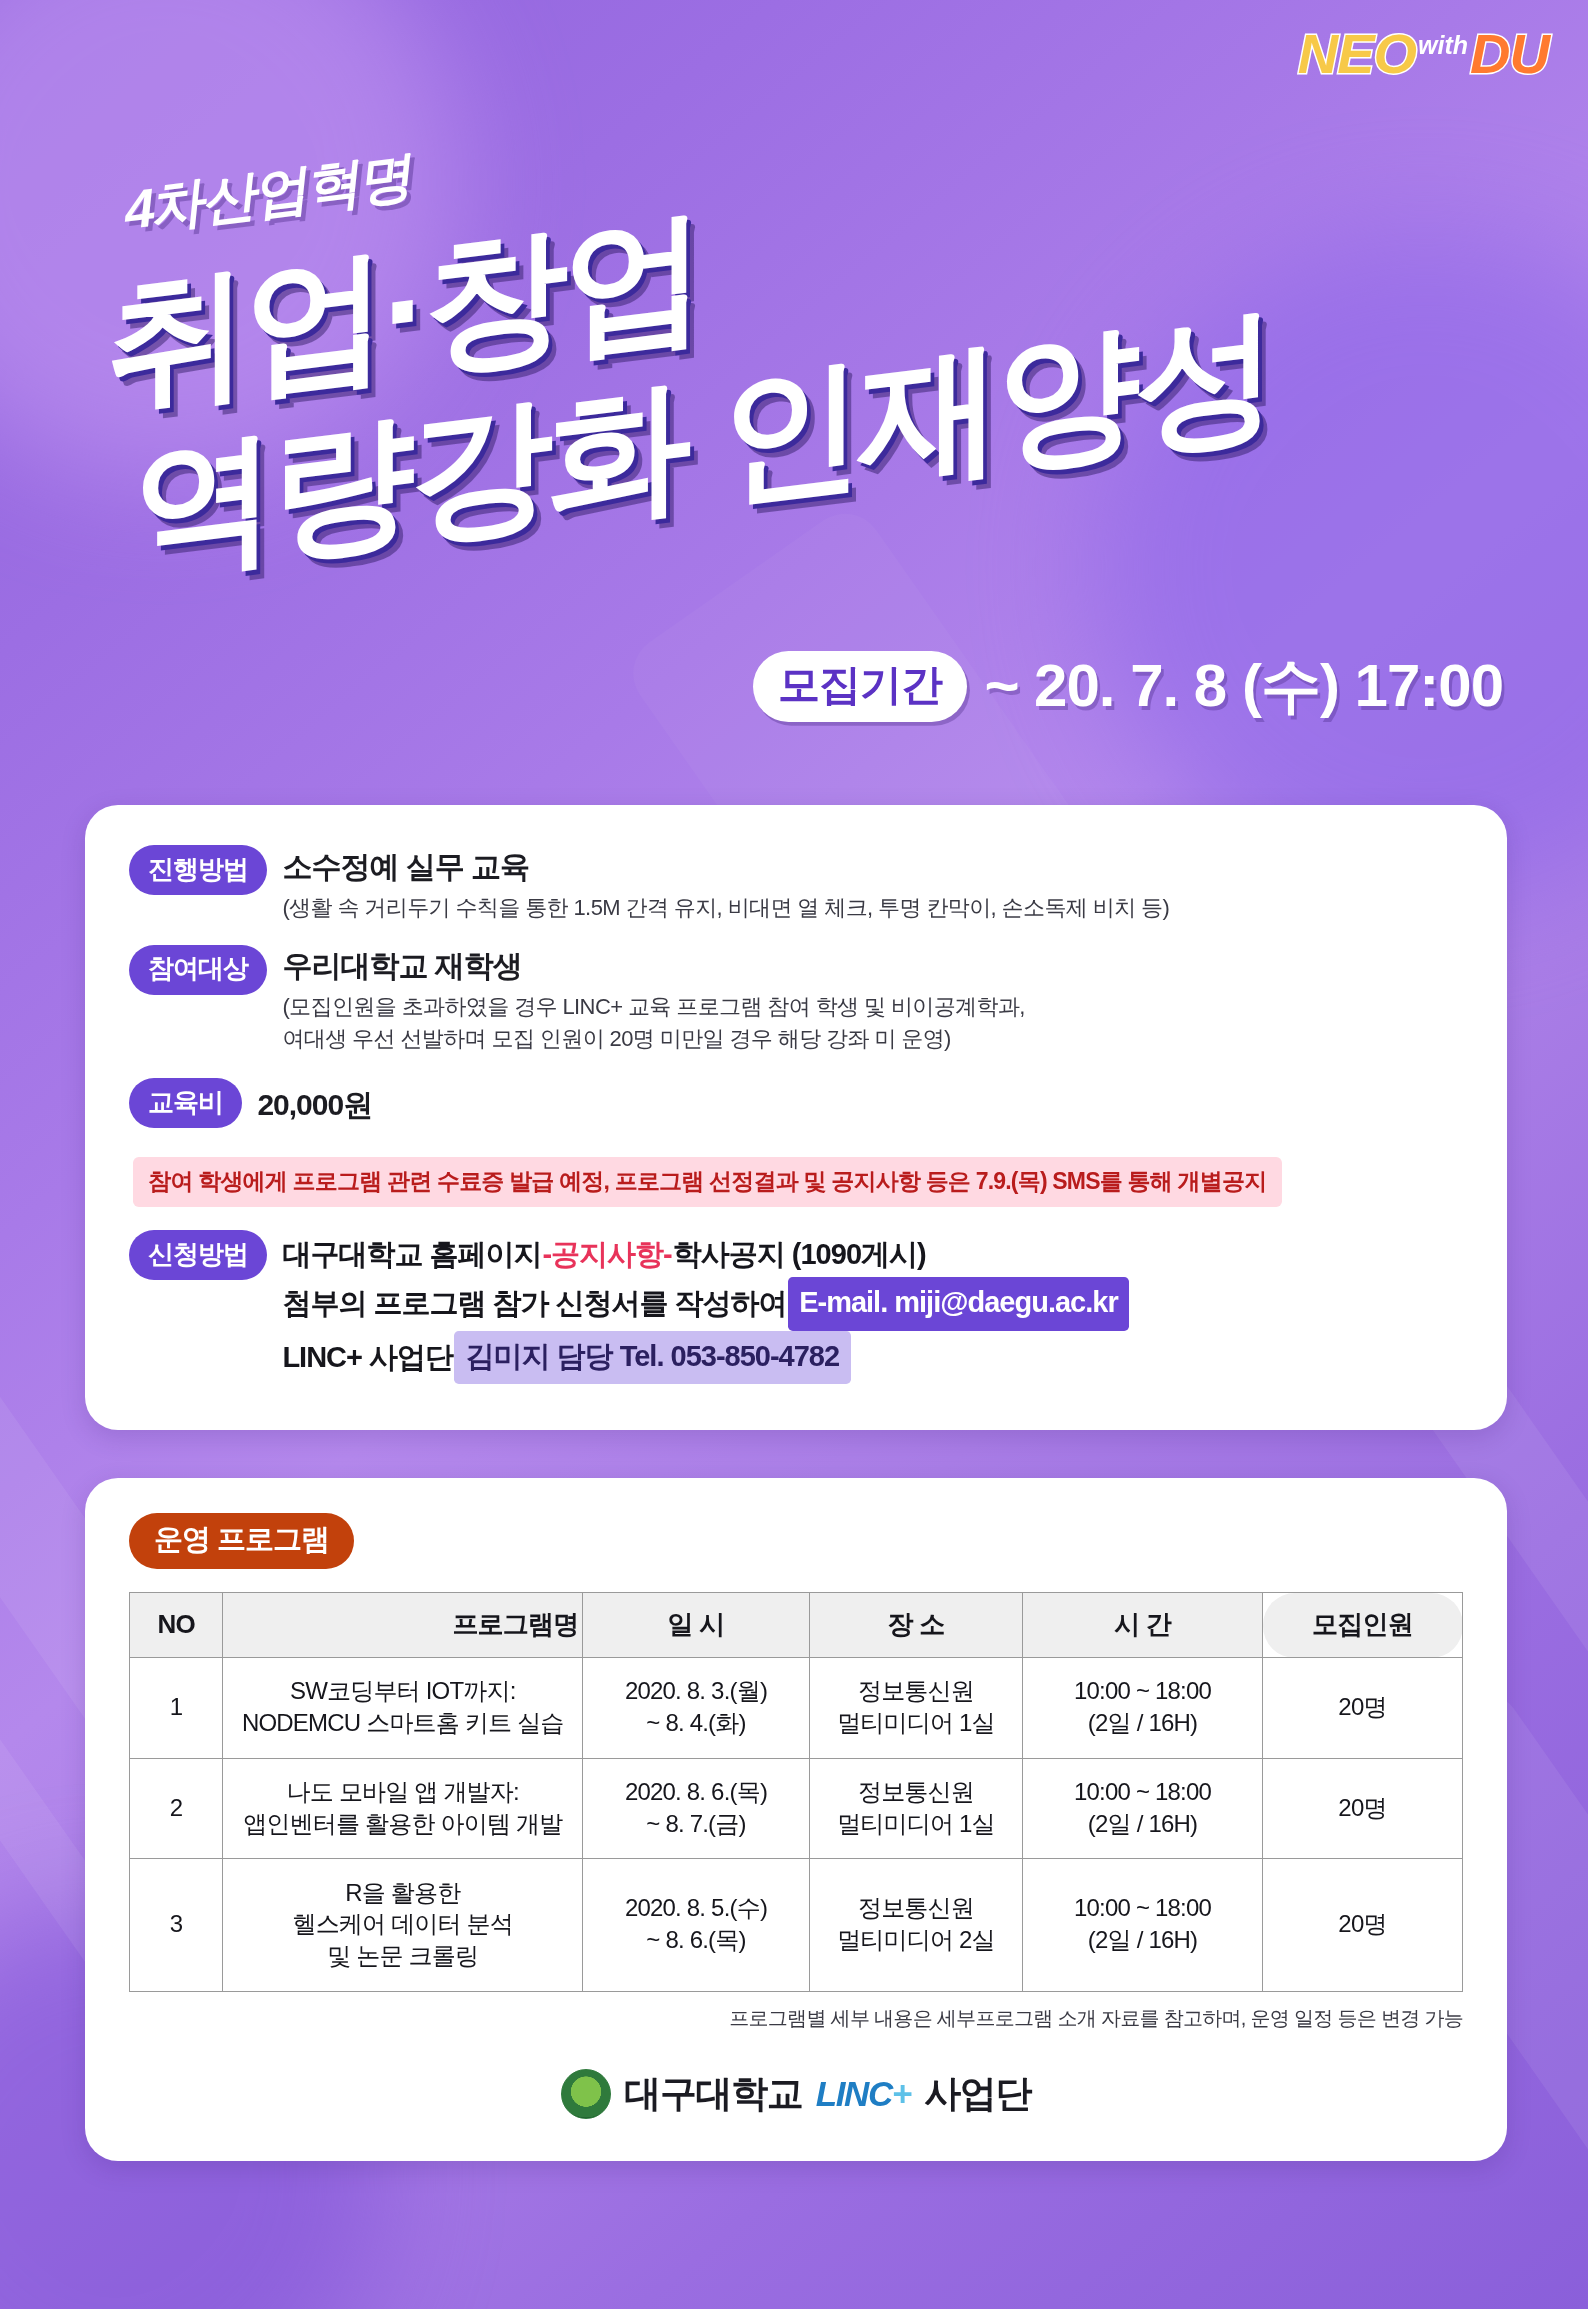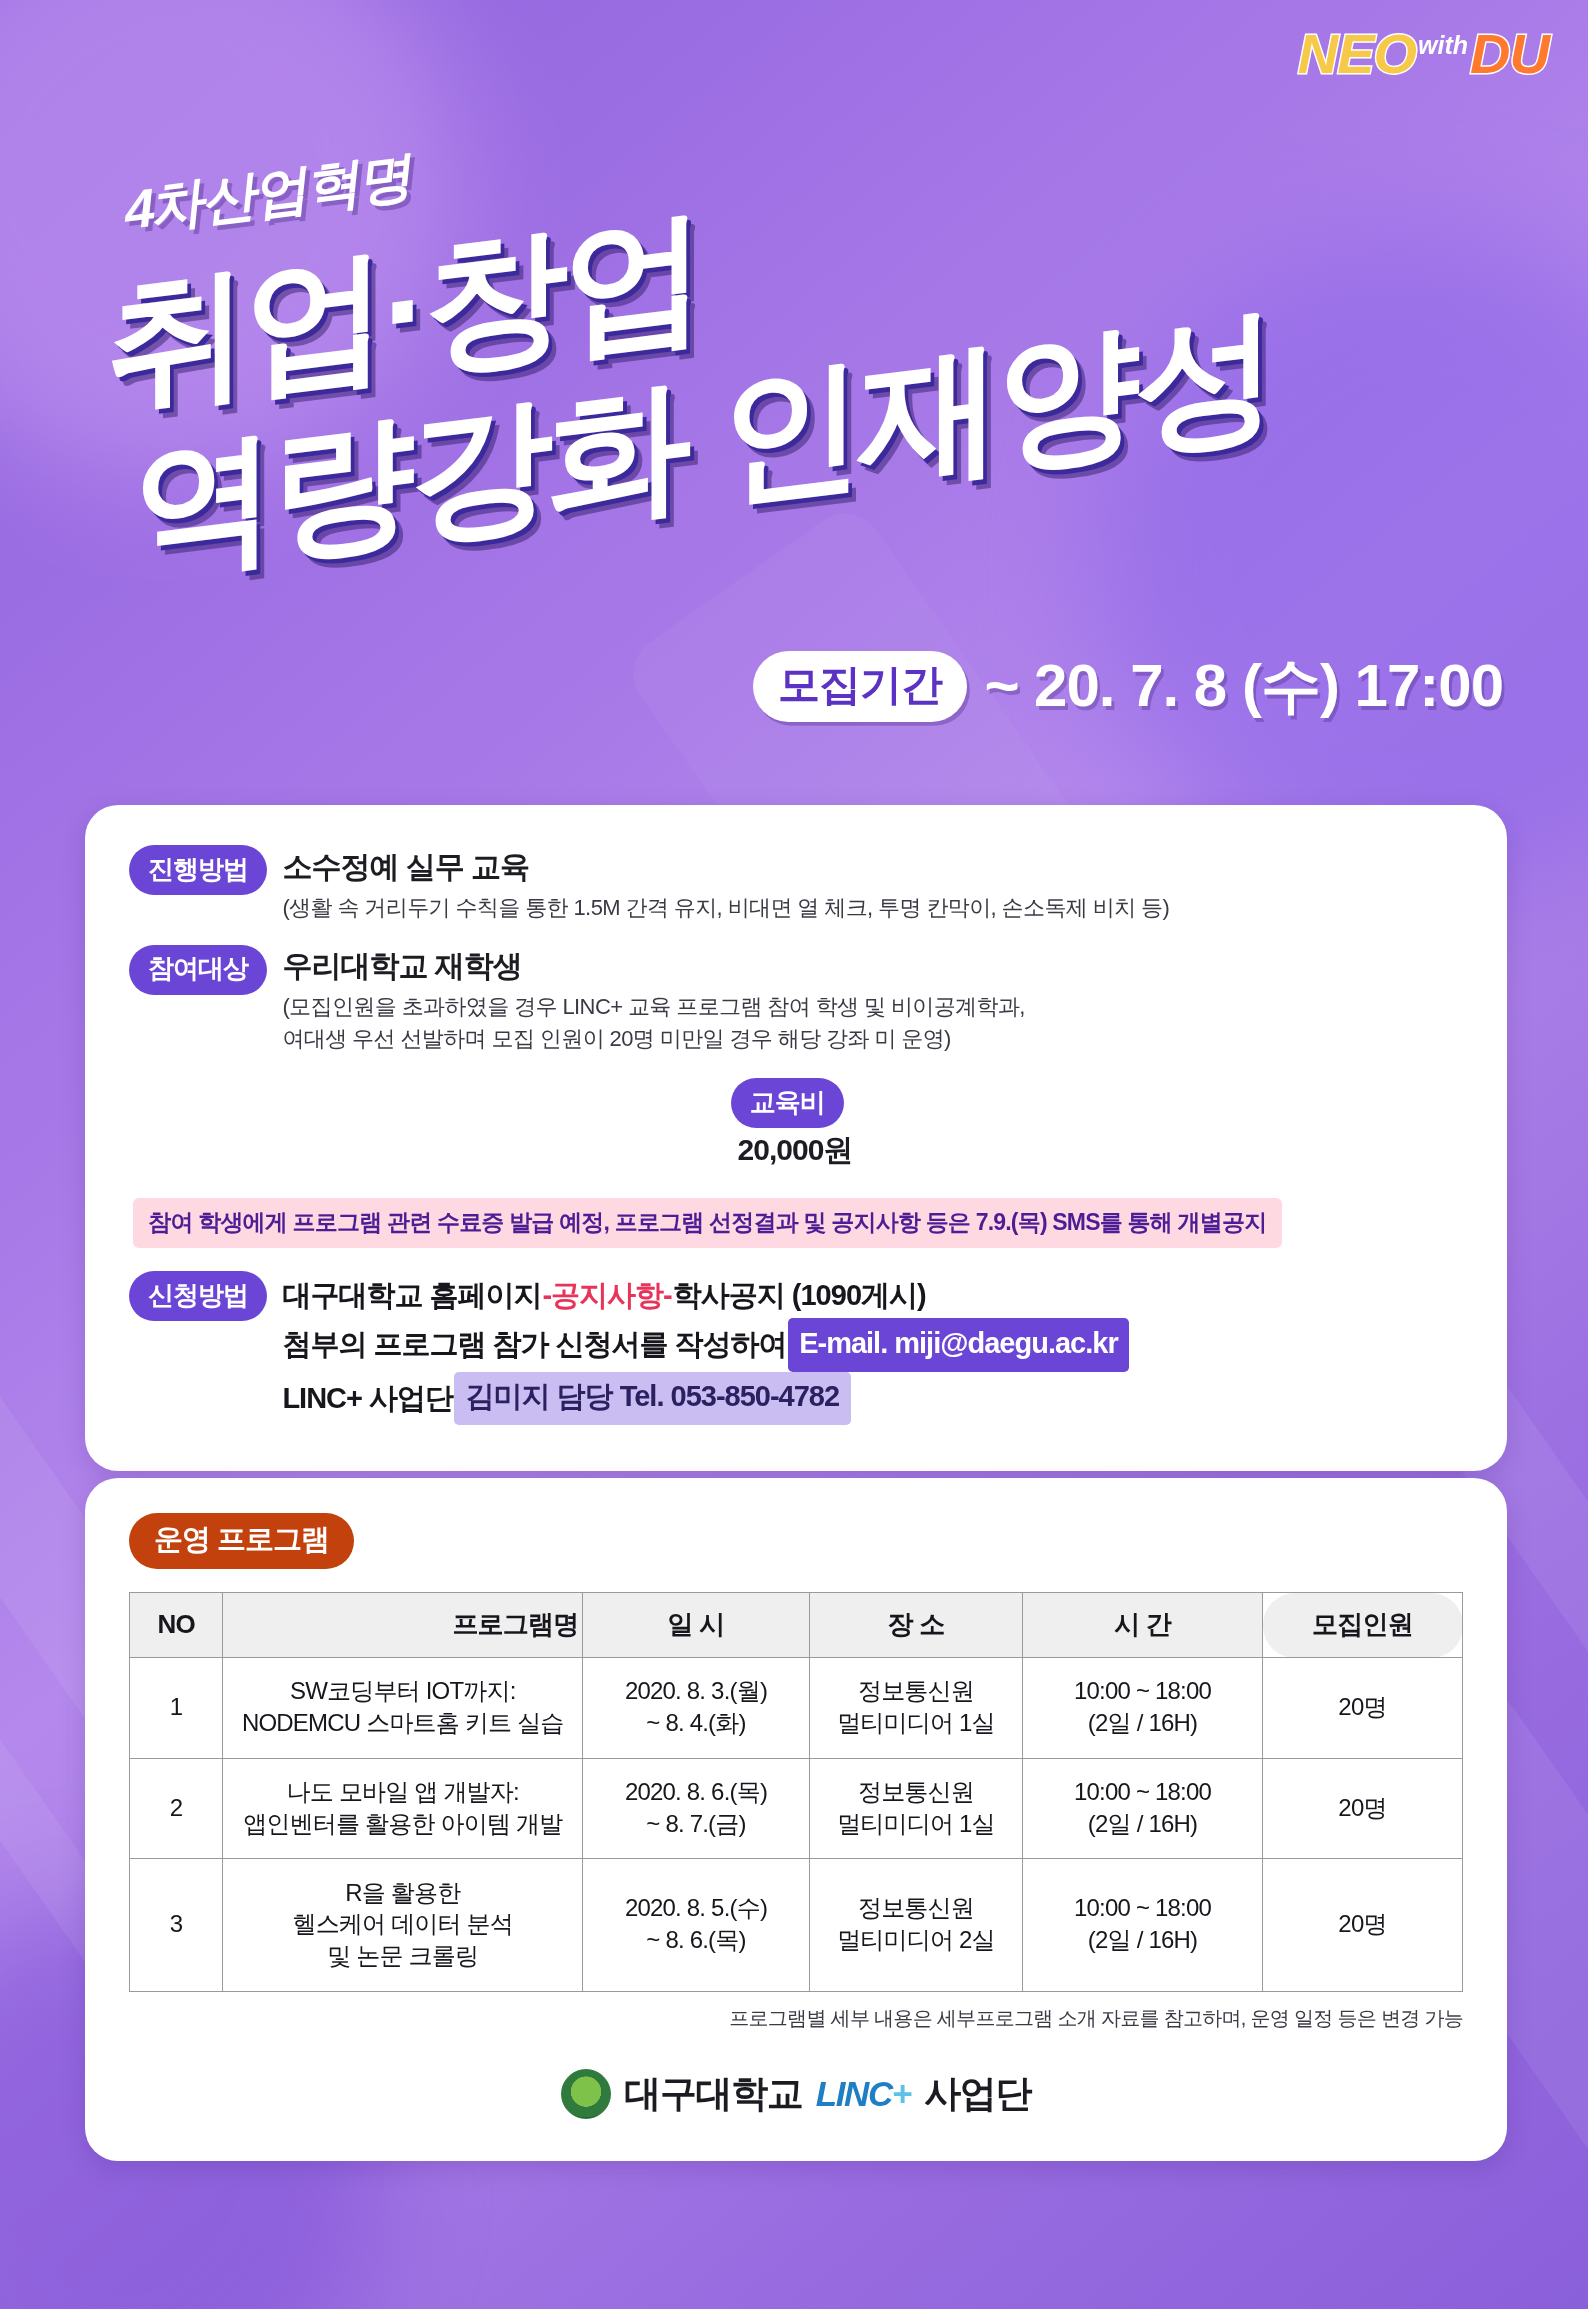--- a/index.html
+++ b/index.html
@@ -156,21 +156,21 @@
   .row-sub {
     font-size: 22px;
     color: #3a3a44;
     letter-spacing: -0.6px;
     line-height: 1.45;
     margin-top: 5.8px;
   }
   .notice {
     margin: 21px 0 9.6px 3.8px;
     background: #ffd9e2;
-    color: #4c1d95;
+    color: #b91c1c;
     font-weight: bold;
     font-size: 23px;
     letter-spacing: -0.8px;
     padding: 8.6px 15.4px 10.6px;
     border-radius: 5.8px;
     display: inline-block;
   }
   .apply-line {
     font-size: 29px;
     font-weight: bold;
@@ -326,21 +326,21 @@
 
     <div class="row" style="margin-top:21px;">
       <span class="tag">참여대상</span>
       <div class="row-body">
         <div class="row-head">우리대학교 재학생</div>
         <div class="row-sub">(모집인원을 초과하였을 경우 LINC+ 교육 프로그램 참여 학생 및 비이공계학과,</div>
         <div class="row-sub" style="margin-top:0;">여대생 우선 선발하며 모집 인원이 20명 미만일 경우 해당 강좌 미 운영)</div>
       </div>
     </div>
 
-    <div class="row" style="margin-top:23px;align-items:center;flex-direction:column;">
+    <div class="row" style="margin-top:23px;align-items:center;">
       <span class="tag">교육비</span>
       <div class="row-body" style="display:flex;align-items:baseline;gap:9.6px;">
         <span class="row-head">20,000원</span>
       </div>
     </div>
 
     <div class="notice">참여 학생에게 프로그램 관련 수료증 발급 예정, 프로그램 선정결과 및 공지사항 등은 7.9.(목) SMS를 통해 개별공지</div>
 
     <div class="row" style="margin-top:13.4px;">
       <span class="tag">신청방법</span>

